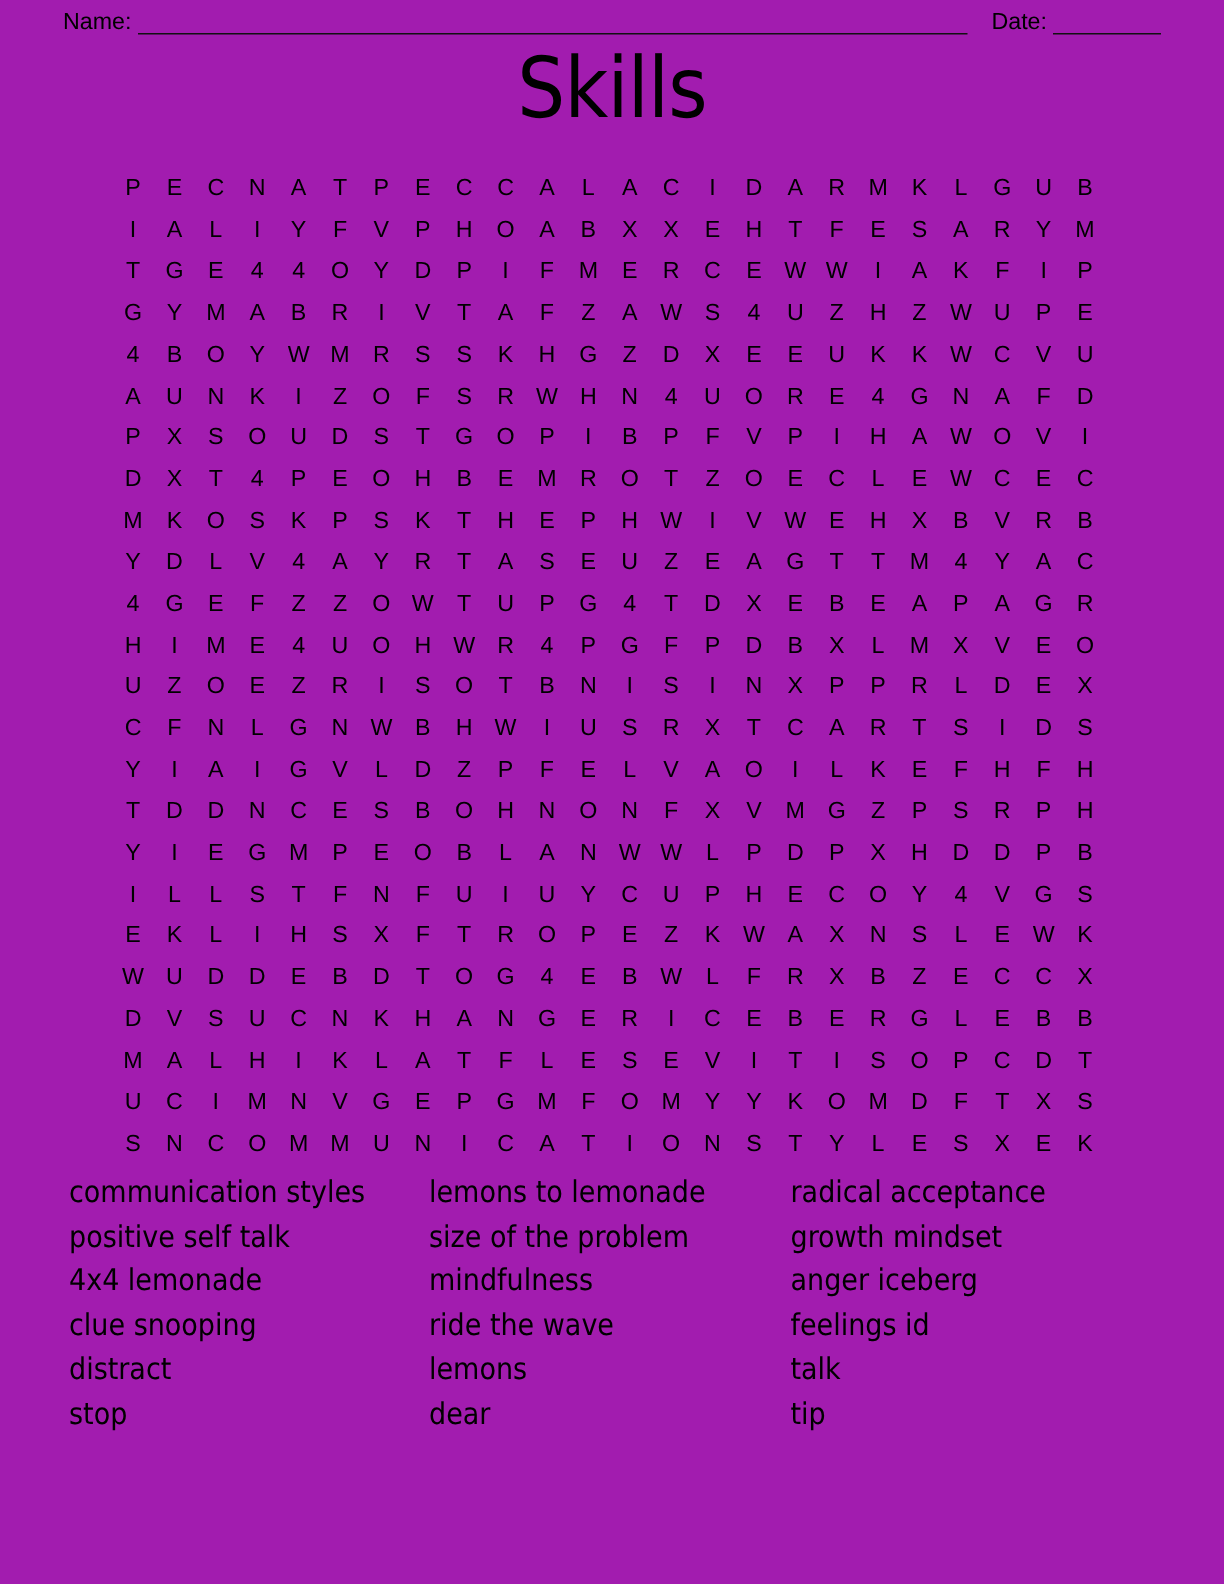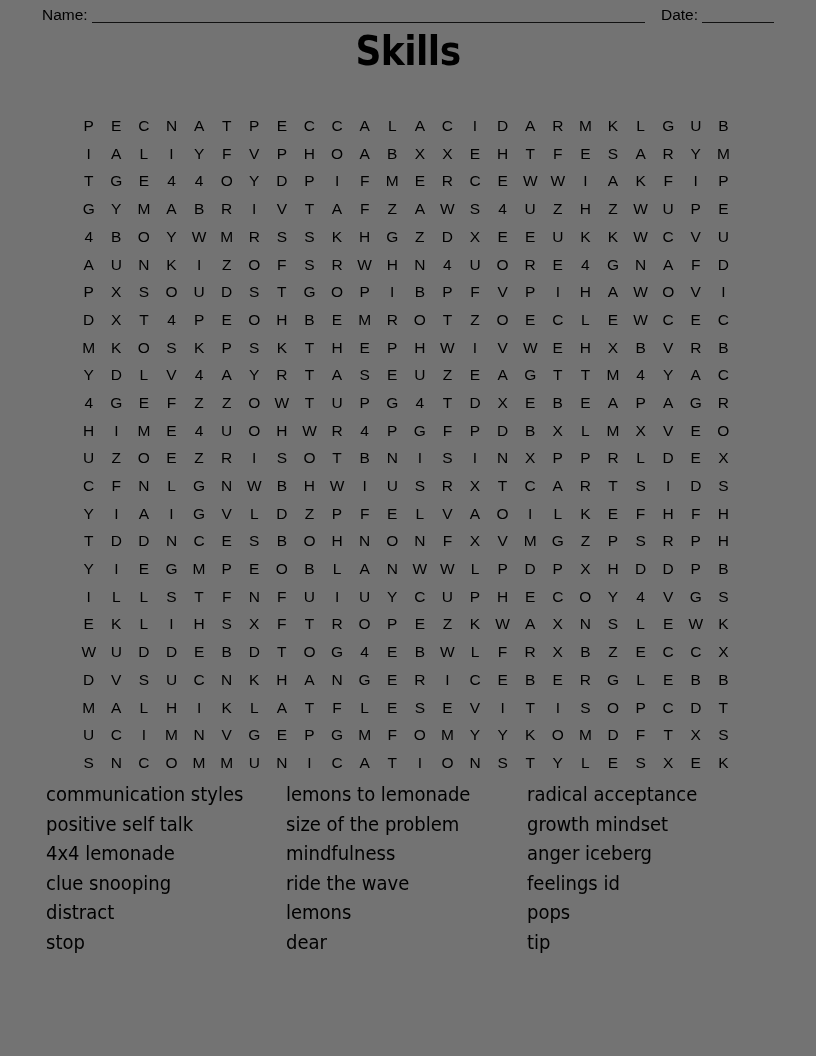--- a/index.html
+++ b/index.html
@@ -5,21 +5,21 @@
 <style>
   html, body {
     margin: 0;
     padding: 0;
     background: #ffffff;
   }
   .page {
     position: relative;
     width: 816px;
     height: 1056px;
-    background: #737373;
+    background: #a21caf;
     overflow: hidden;
     font-family: "Liberation Sans", sans-serif;
     color: #000000;
   }
 
   
   .header {
     position: absolute;
     left: 0;
     top: 0;
@@ -45,22 +45,22 @@
   .hdr-gap { width: 14px; flex: 0 0 14px; }
 
   
   .title {
     position: absolute;
     left: 0;
     top: 28px;
     width: 816px;
     text-align: center;
     font-family: "DejaVu Sans Condensed", "Liberation Sans Narrow", "Liberation Sans", sans-serif;
-    font-size: 40px;
-    font-weight: 700;
+    font-size: 56px;
+    font-weight: 400;
     letter-spacing: -0.5px;
     line-height: 1.15;
     white-space: nowrap;
   }
 
   
   .grid {
     position: absolute;
     left: 75px;
     top: 112px;
@@ -708,18 +708,18 @@
         <span class="wl-item">mindfulness</span>
         <span class="wl-item">ride the wave</span>
         <span class="wl-item">lemons</span>
         <span class="wl-item">dear</span>
       </div>
       <div class="wl-col">
         <span class="wl-item">radical acceptance</span>
         <span class="wl-item">growth mindset</span>
         <span class="wl-item">anger iceberg</span>
         <span class="wl-item">feelings id</span>
-        <span class="wl-item">pops</span>
+        <span class="wl-item">talk</span>
         <span class="wl-item">tip</span>
       </div>
     </div>
 
 </div>
 
 </body></html>

